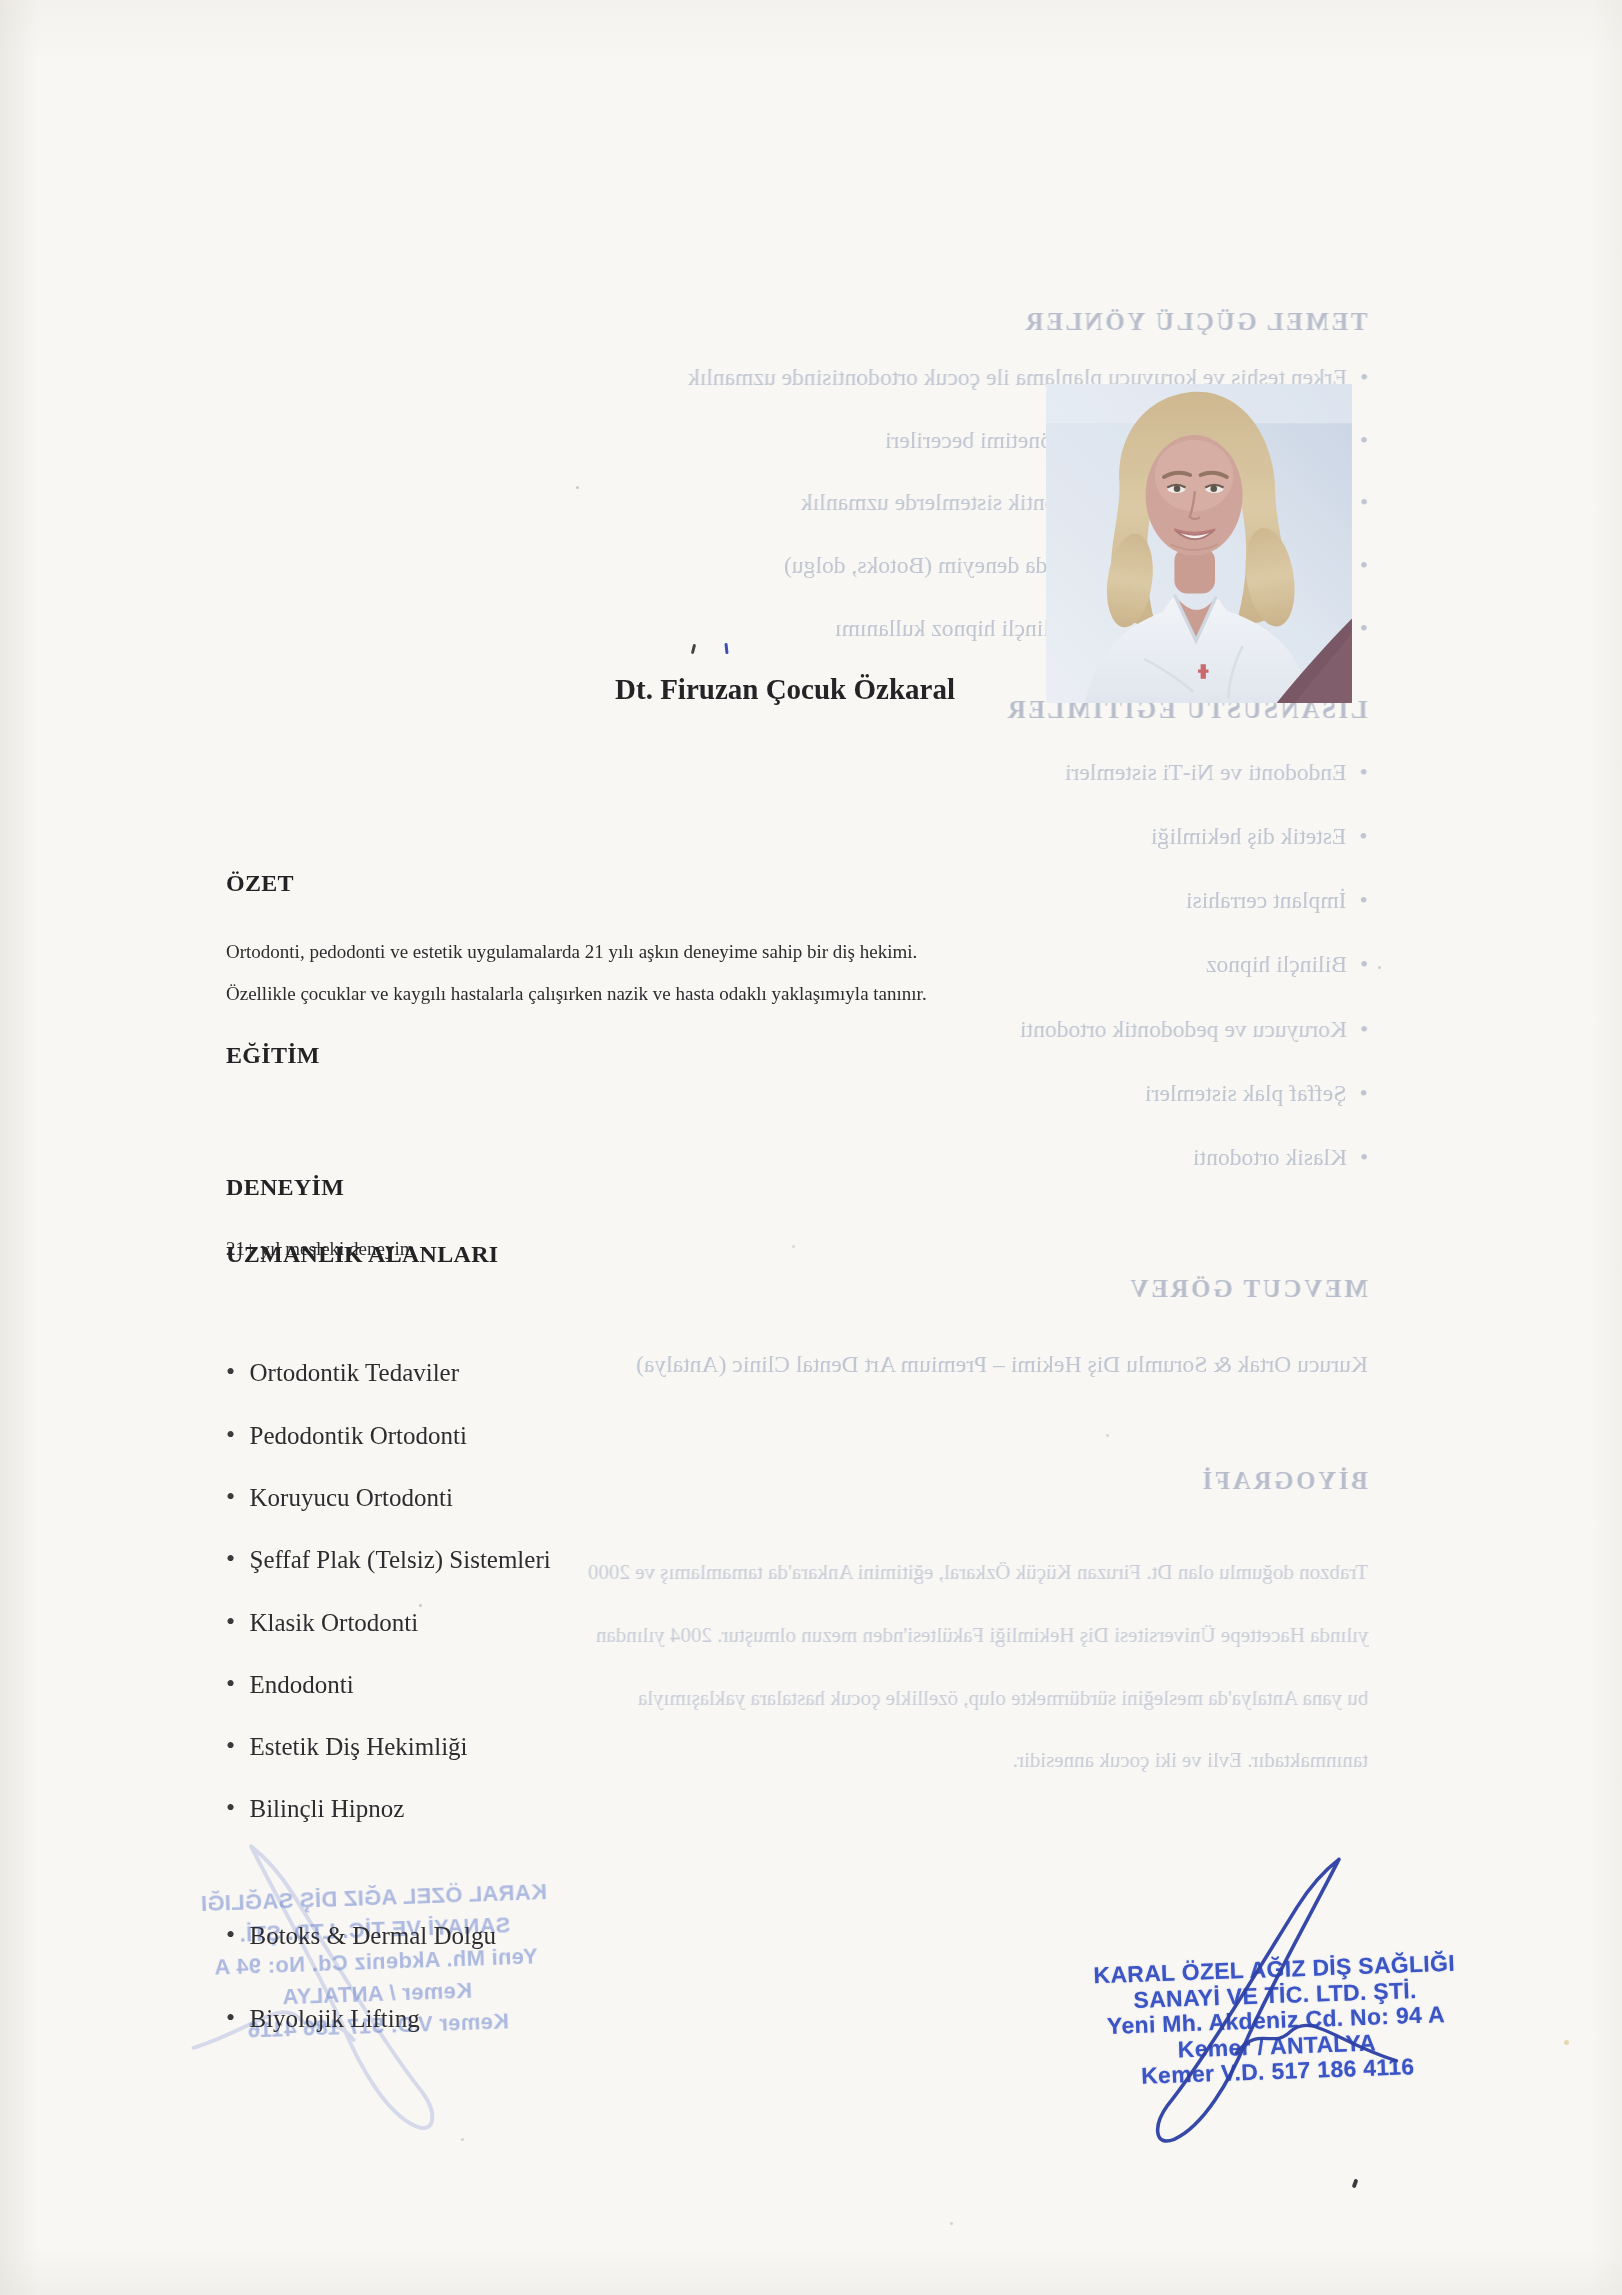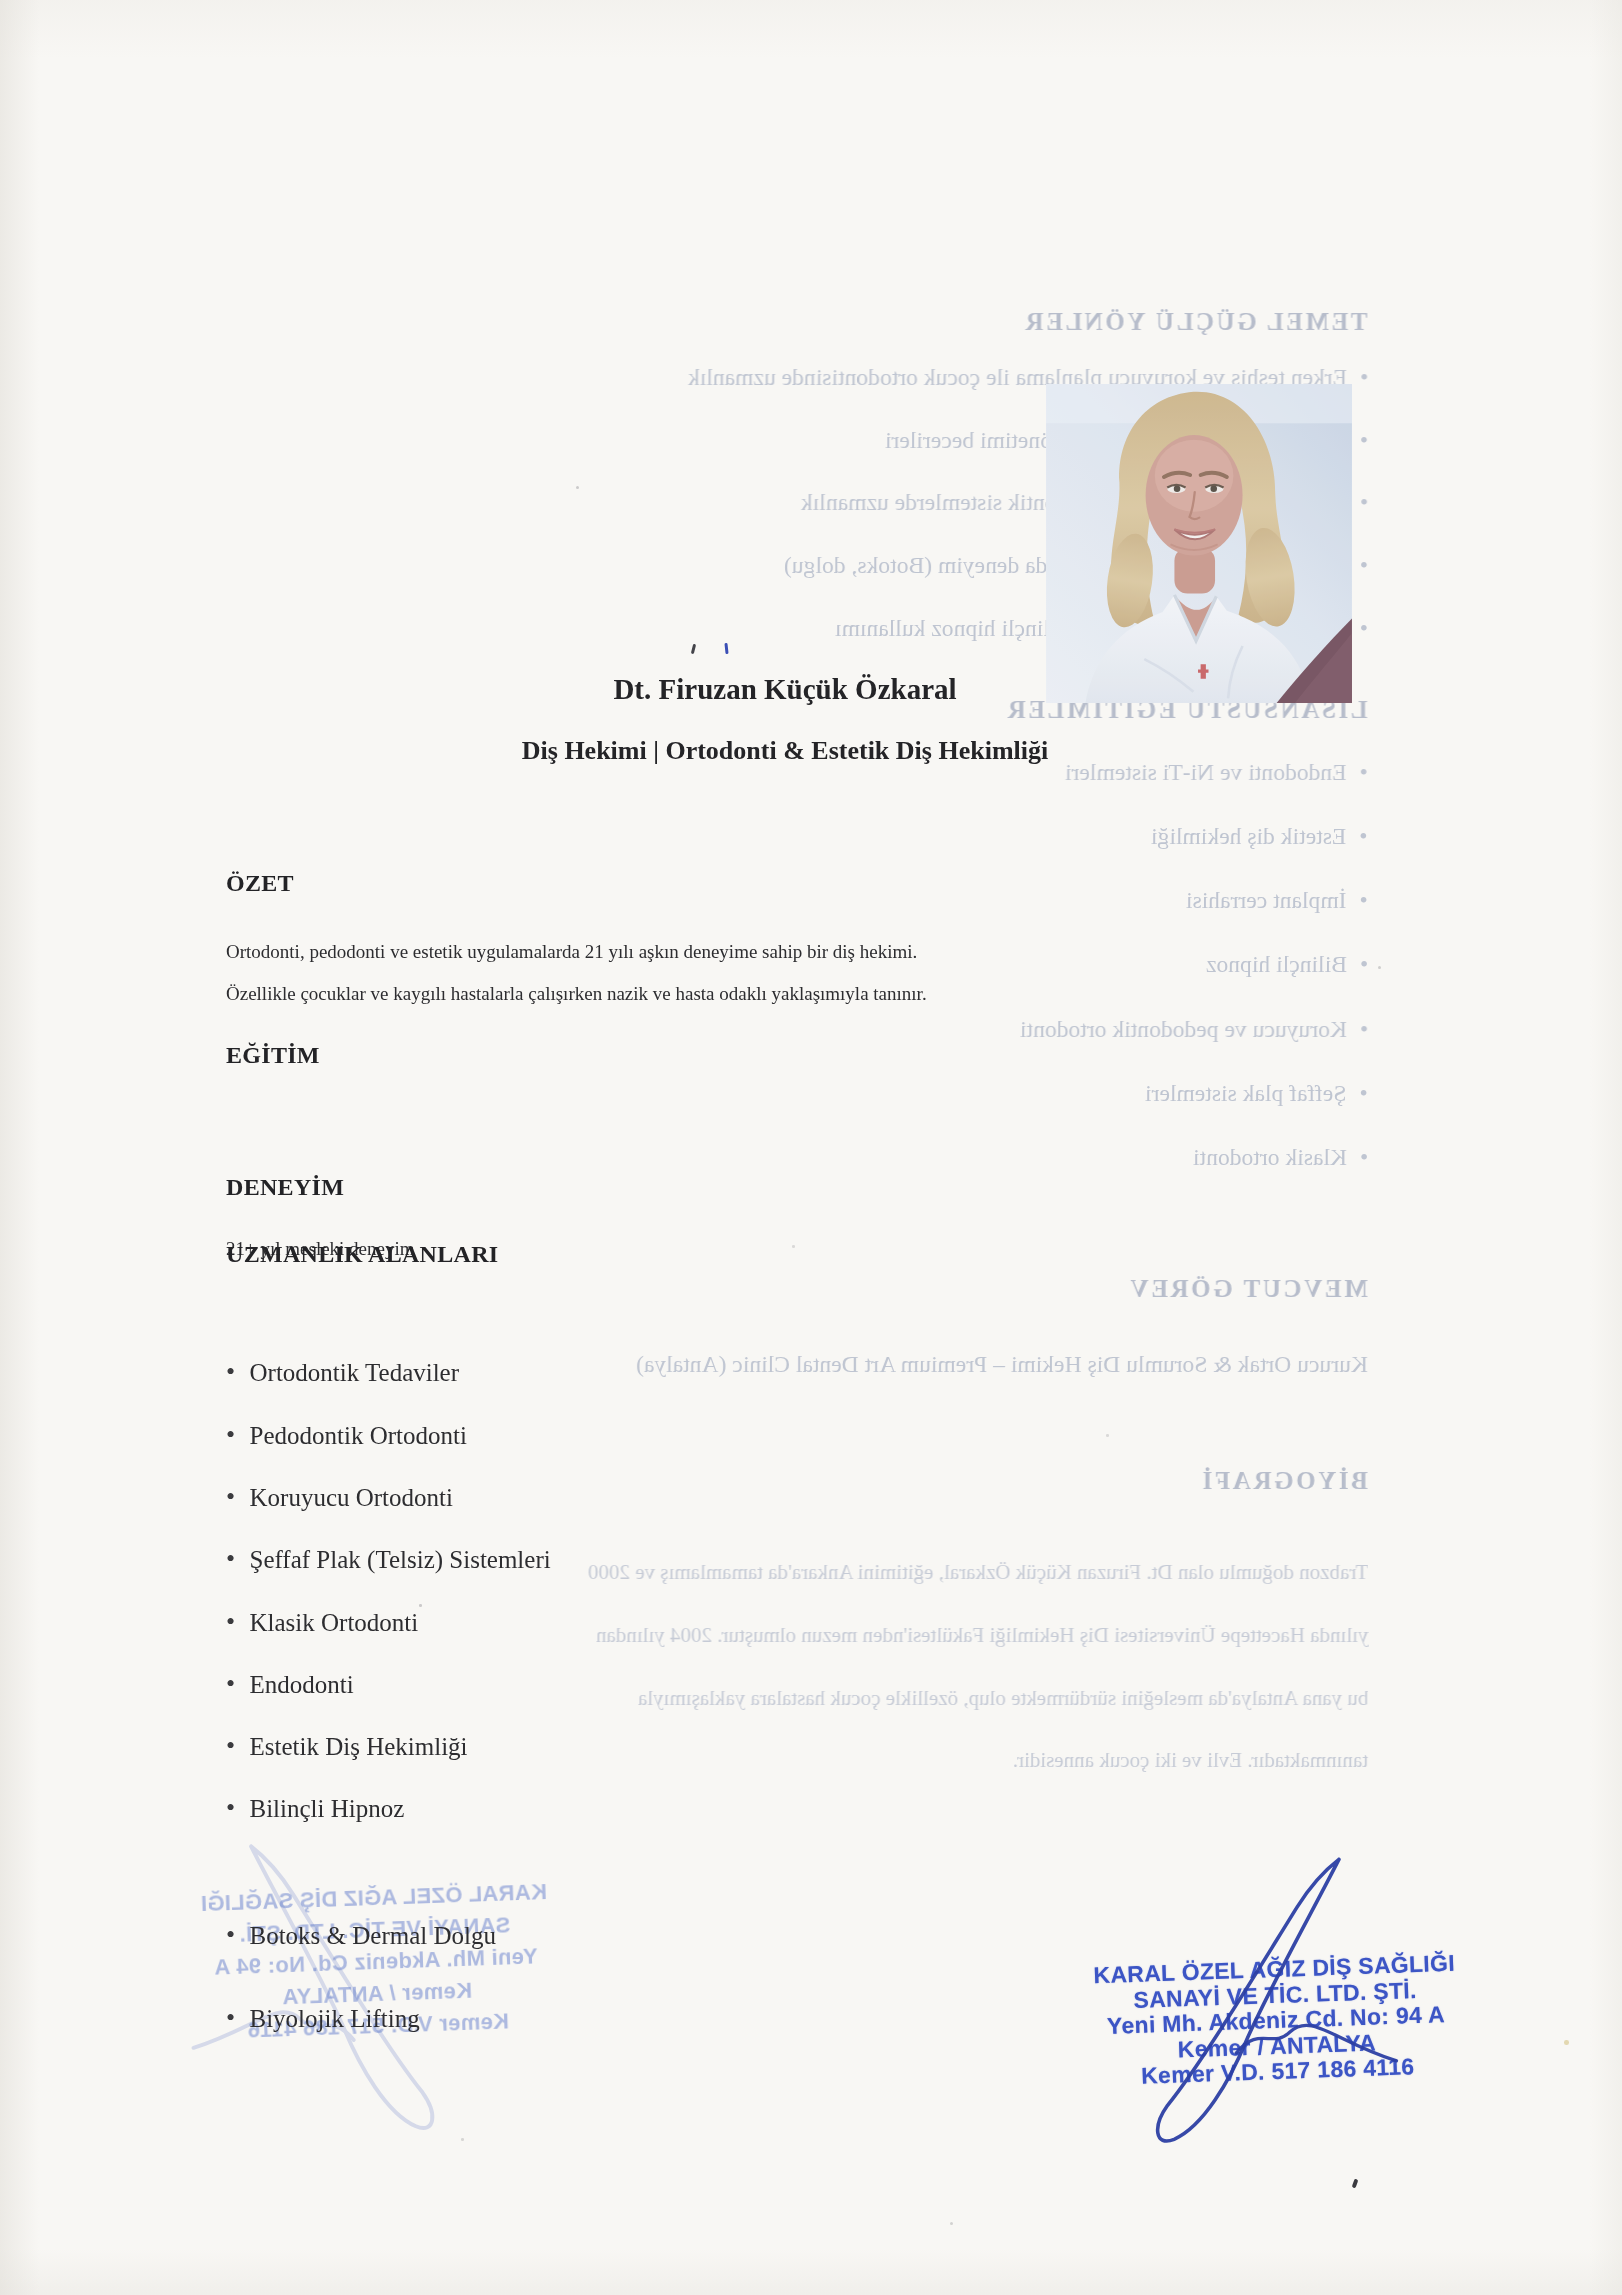--- a/index.html
+++ b/index.html
@@ -144,22 +144,21 @@
     <path d="M300,400 Q280,440 278,480" stroke="#d9dfe7" stroke-width="4" fill="none"></path>
 
     <path d="M236,428 l8,0 l0,22 l-8,0 Z M232,436 l16,0 l0,5 l-16,0 Z" fill="#c2403f" opacity=".85"></path>
 
     <path d="M467,358 L467,487 L352,487 C390,440 430,396 467,358 Z" fill="#6d4552"></path>
     <path d="M467,380 L467,487 L380,487 C412,446 442,412 467,380 Z" fill="#7b515e" opacity=".7"></path>
 
     <rect x="0" y="0" width="467" height="487" fill="#d5dfeb" opacity=".12"></rect>
   </svg>
 
-  <div class="abs centerline" style="top:673px;font-size:29px;font-weight:bold;color:#242427;">Dt. Firuzan Küçük Özkaral</div>
-  <div class="abs centerline" style="top:736px;font-size:26px;font-weight:bold;color:#242427;">Diş Hekimi | Ortodonti &amp; Estetik Diş Hekimliği</div>
+  <div class="abs centerline" style="top:673px;font-size:29px;font-weight:bold;color:#242427;">Dt. Firuzan Çocuk Özkaral</div>
 
   <div class="abs h-main" style="left:226px;top:870px;">ÖZET</div>
   <div class="abs body-t" style="left:226px;top:941px;white-space:nowrap;">Ortodonti, pedodonti ve estetik uygulamalarda 21 yılı aşkın deneyime sahip bir diş hekimi.</div>
   <div class="abs body-t" style="left:226px;top:983px;white-space:nowrap;">Özellikle çocuklar ve kaygılı hastalarla çalışırken nazik ve hasta odaklı yaklaşımıyla tanınır.</div>
 
   <div class="abs h-main" style="left:226px;top:1042px;">EĞİTİM</div>
 
   <div class="abs h-main" style="left:226px;top:1174px;">DENEYİM</div>
   <div class="abs body-t" style="left:226px;top:1238px;white-space:nowrap;">21+ yıl mesleki deneyim</div>
 

